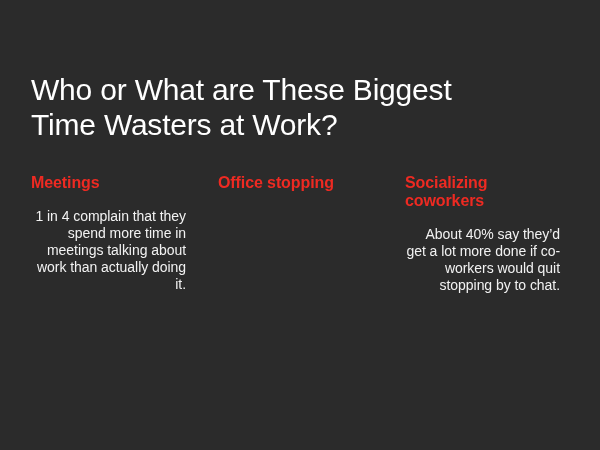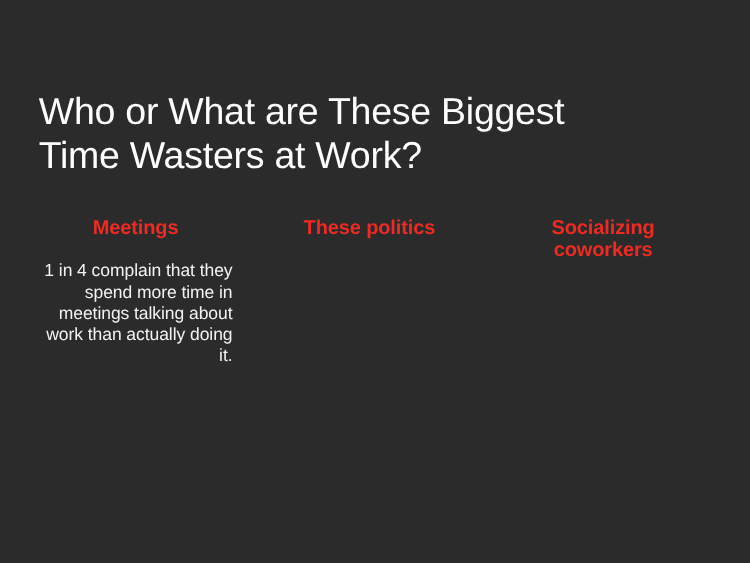--- a/index.html
+++ b/index.html
@@ -49,21 +49,20 @@
   .column:last-child {
     margin-right: 12px;
   }
   .col-heading {
     color: #ee2a22;
     font-size: 16px;
     line-height: 18px;
     font-weight: bold;
     margin: 0 0 16px 0;
     letter-spacing: -0.1px;
-    text-align: center;
   }
   .col-body {
     color: #f2f2f2;
     font-size: 14px;
     line-height: 17px;
     font-weight: 400;
     margin: 0;
     letter-spacing: -0.05px;
     text-align: right;
   }
@@ -77,22 +76,23 @@
 Time Wasters at Work?</h1>
 
   <div class="columns">
 
     <div class="column">
       <div class="col-heading">Meetings</div>
       <p class="col-body">1 in 4 complain that they spend more time in meetings talking about work than actually doing it.</p>
     </div>
 
     <div class="column">
-      <div class="col-heading">These politics</div>
+      <div class="col-heading">Office stopping</div>
     </div>
 
     <div class="column">
       <div class="col-heading">Socializing coworkers</div>
+      <p class="col-body">About 40% say they’d get a lot more done if co-workers would quit stopping by to chat.</p>
     </div>
 
   </div>
 
 </div>
 
 </body></html>

